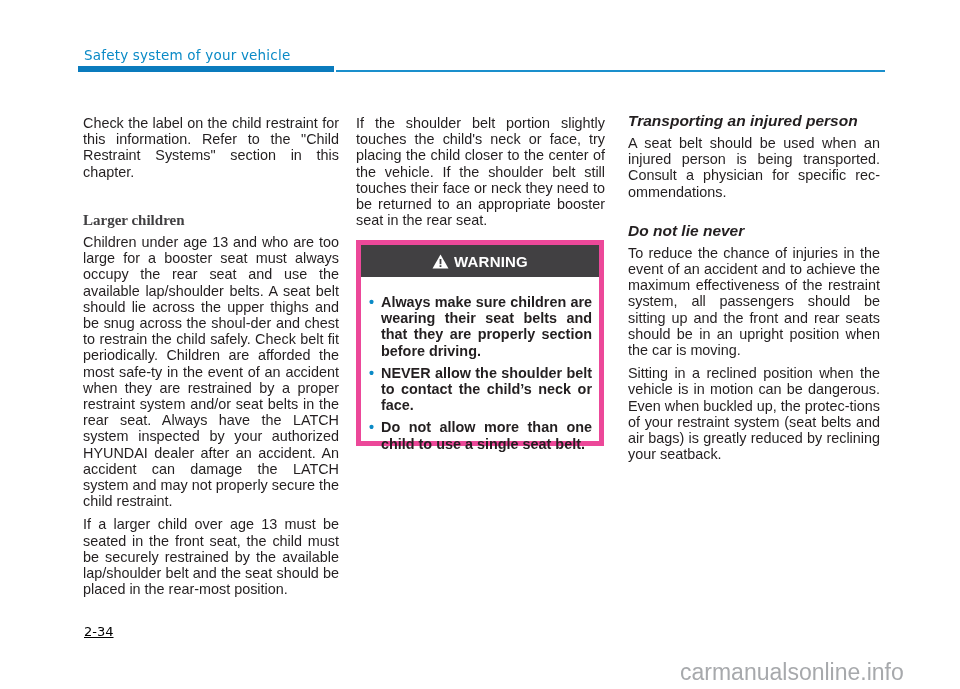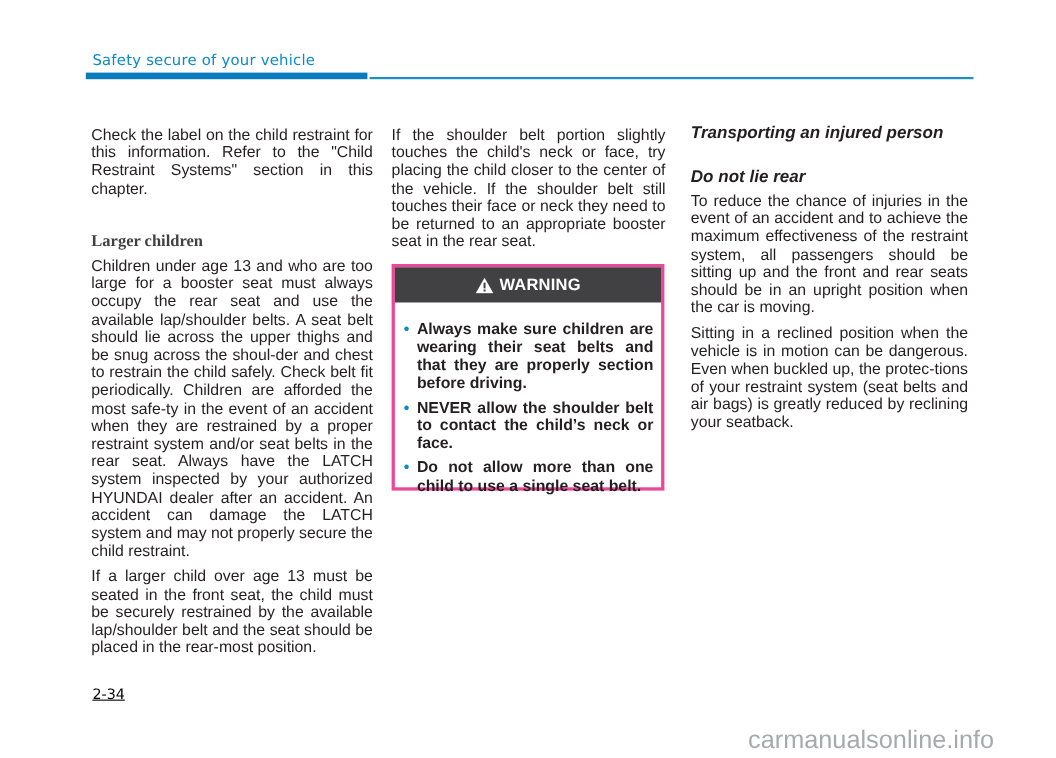--- a/index.html
+++ b/index.html
@@ -26,21 +26,21 @@
       margin: 32px 0 6px 0;
     }
     .ital-head {
       font-family: "Liberation Sans", sans-serif; font-weight: bold; font-style: italic; font-size: 15.5px;
       margin: 0 0 5px 0; line-height: 18px;
     }
     .ital-head.spaced { margin-top: 22px; }
 
     .warning-box {
       position: absolute; left: 356px; top: 240px; width: 248px; height: 206px;
-      border: 3px solid #ec4899; box-sizing: border-box; background: #fff;
+      border: 5px solid #ec4899; box-sizing: border-box; background: #fff;
     }
     .warning-header {
       height: 32px; background: #414042; color: #fff; display: flex; align-items: center; justify-content: center;
       font-weight: bold; font-size: 15px; letter-spacing: 0.2px;
     }
     .warning-header svg { margin-right: 5px; }
     .warning-list { list-style: none; margin: 0; padding: 17px 7px 0 8px; }
     .warning-list li {
       position: relative; padding-left: 12px; font-weight: bold; font-size: 14.4px; line-height: 16.2px;
       margin-bottom: 6px; text-align: justify; text-align-last: left;
@@ -50,21 +50,21 @@
     .page-number {
       position: absolute; left: 84px; top: 624px; font-family: "DejaVu Sans", sans-serif; font-size: 13px; color: #000000; text-decoration: underline;
     }
     .watermark {
       position: absolute; left: 680px; top: 659px; font-family: "Liberation Sans", sans-serif; font-size: 23px; color: #a7a9ac;
     }
   </style>
 </head>
 <body>
 
-<div class="header-title">Safety secure of your vehicle</div>
+<div class="header-title">Safety system of your vehicle</div>
 <div class="header-bar-thick"></div>
 <div class="header-bar-thin"></div>
 
 <div class="col col-1">
   <p>Check the label on the child restraint for this information. Refer to the "Child Restraint Systems" section in this chapter.</p>
   <div class="serif-head">Larger children</div>
   <p>Children under age 13 and who are too large for a booster seat must always occupy the rear seat and use the available lap/shoulder belts. A seat belt should lie across the upper thighs and be snug across the shoul-der and chest to restrain the child safely. Check belt fit periodically. Children are afforded the most safe-ty in the event of an accident when they are restrained by a proper restraint system and/or seat belts in the rear seat. Always have the LATCH system inspected by your authorized HYUNDAI dealer after an accident. An accident can damage the LATCH system and may not properly secure the child restraint.</p>
   <p>If a larger child over age 13 must be seated in the front seat, the child must be securely restrained by the available lap/shoulder belt and the seat should be placed in the rear-most position.</p>
 </div>
 
@@ -92,19 +92,20 @@
     </li>
     <li>
       <span class="dot">•</span>
       <span>Do not allow more than one child to use a single seat belt.</span>
     </li>
   </ul>
 </div>
 
 <div class="col col-3">
   <div class="ital-head">Transporting an injured person</div>
-  <div class="ital-head spaced">Do not lie rear</div>
+  <p>A seat belt should be used when an injured person is being transported. Consult a physician for specific rec-ommendations.</p>
+  <div class="ital-head spaced">Do not lie never</div>
   <p>To reduce the chance of injuries in the event of an accident and to achieve the maximum effectiveness of the restraint system, all passengers should be sitting up and the front and rear seats should be in an upright position when the car is moving.</p>
   <p>Sitting in a reclined position when the vehicle is in motion can be dangerous. Even when buckled up, the protec-tions of your restraint system (seat belts and air bags) is greatly reduced by reclining your seatback.</p>
 </div>
 
 <div class="page-number">2-34</div>
 <div class="watermark">carmanualsonline.info</div>
 
 </body></html>

